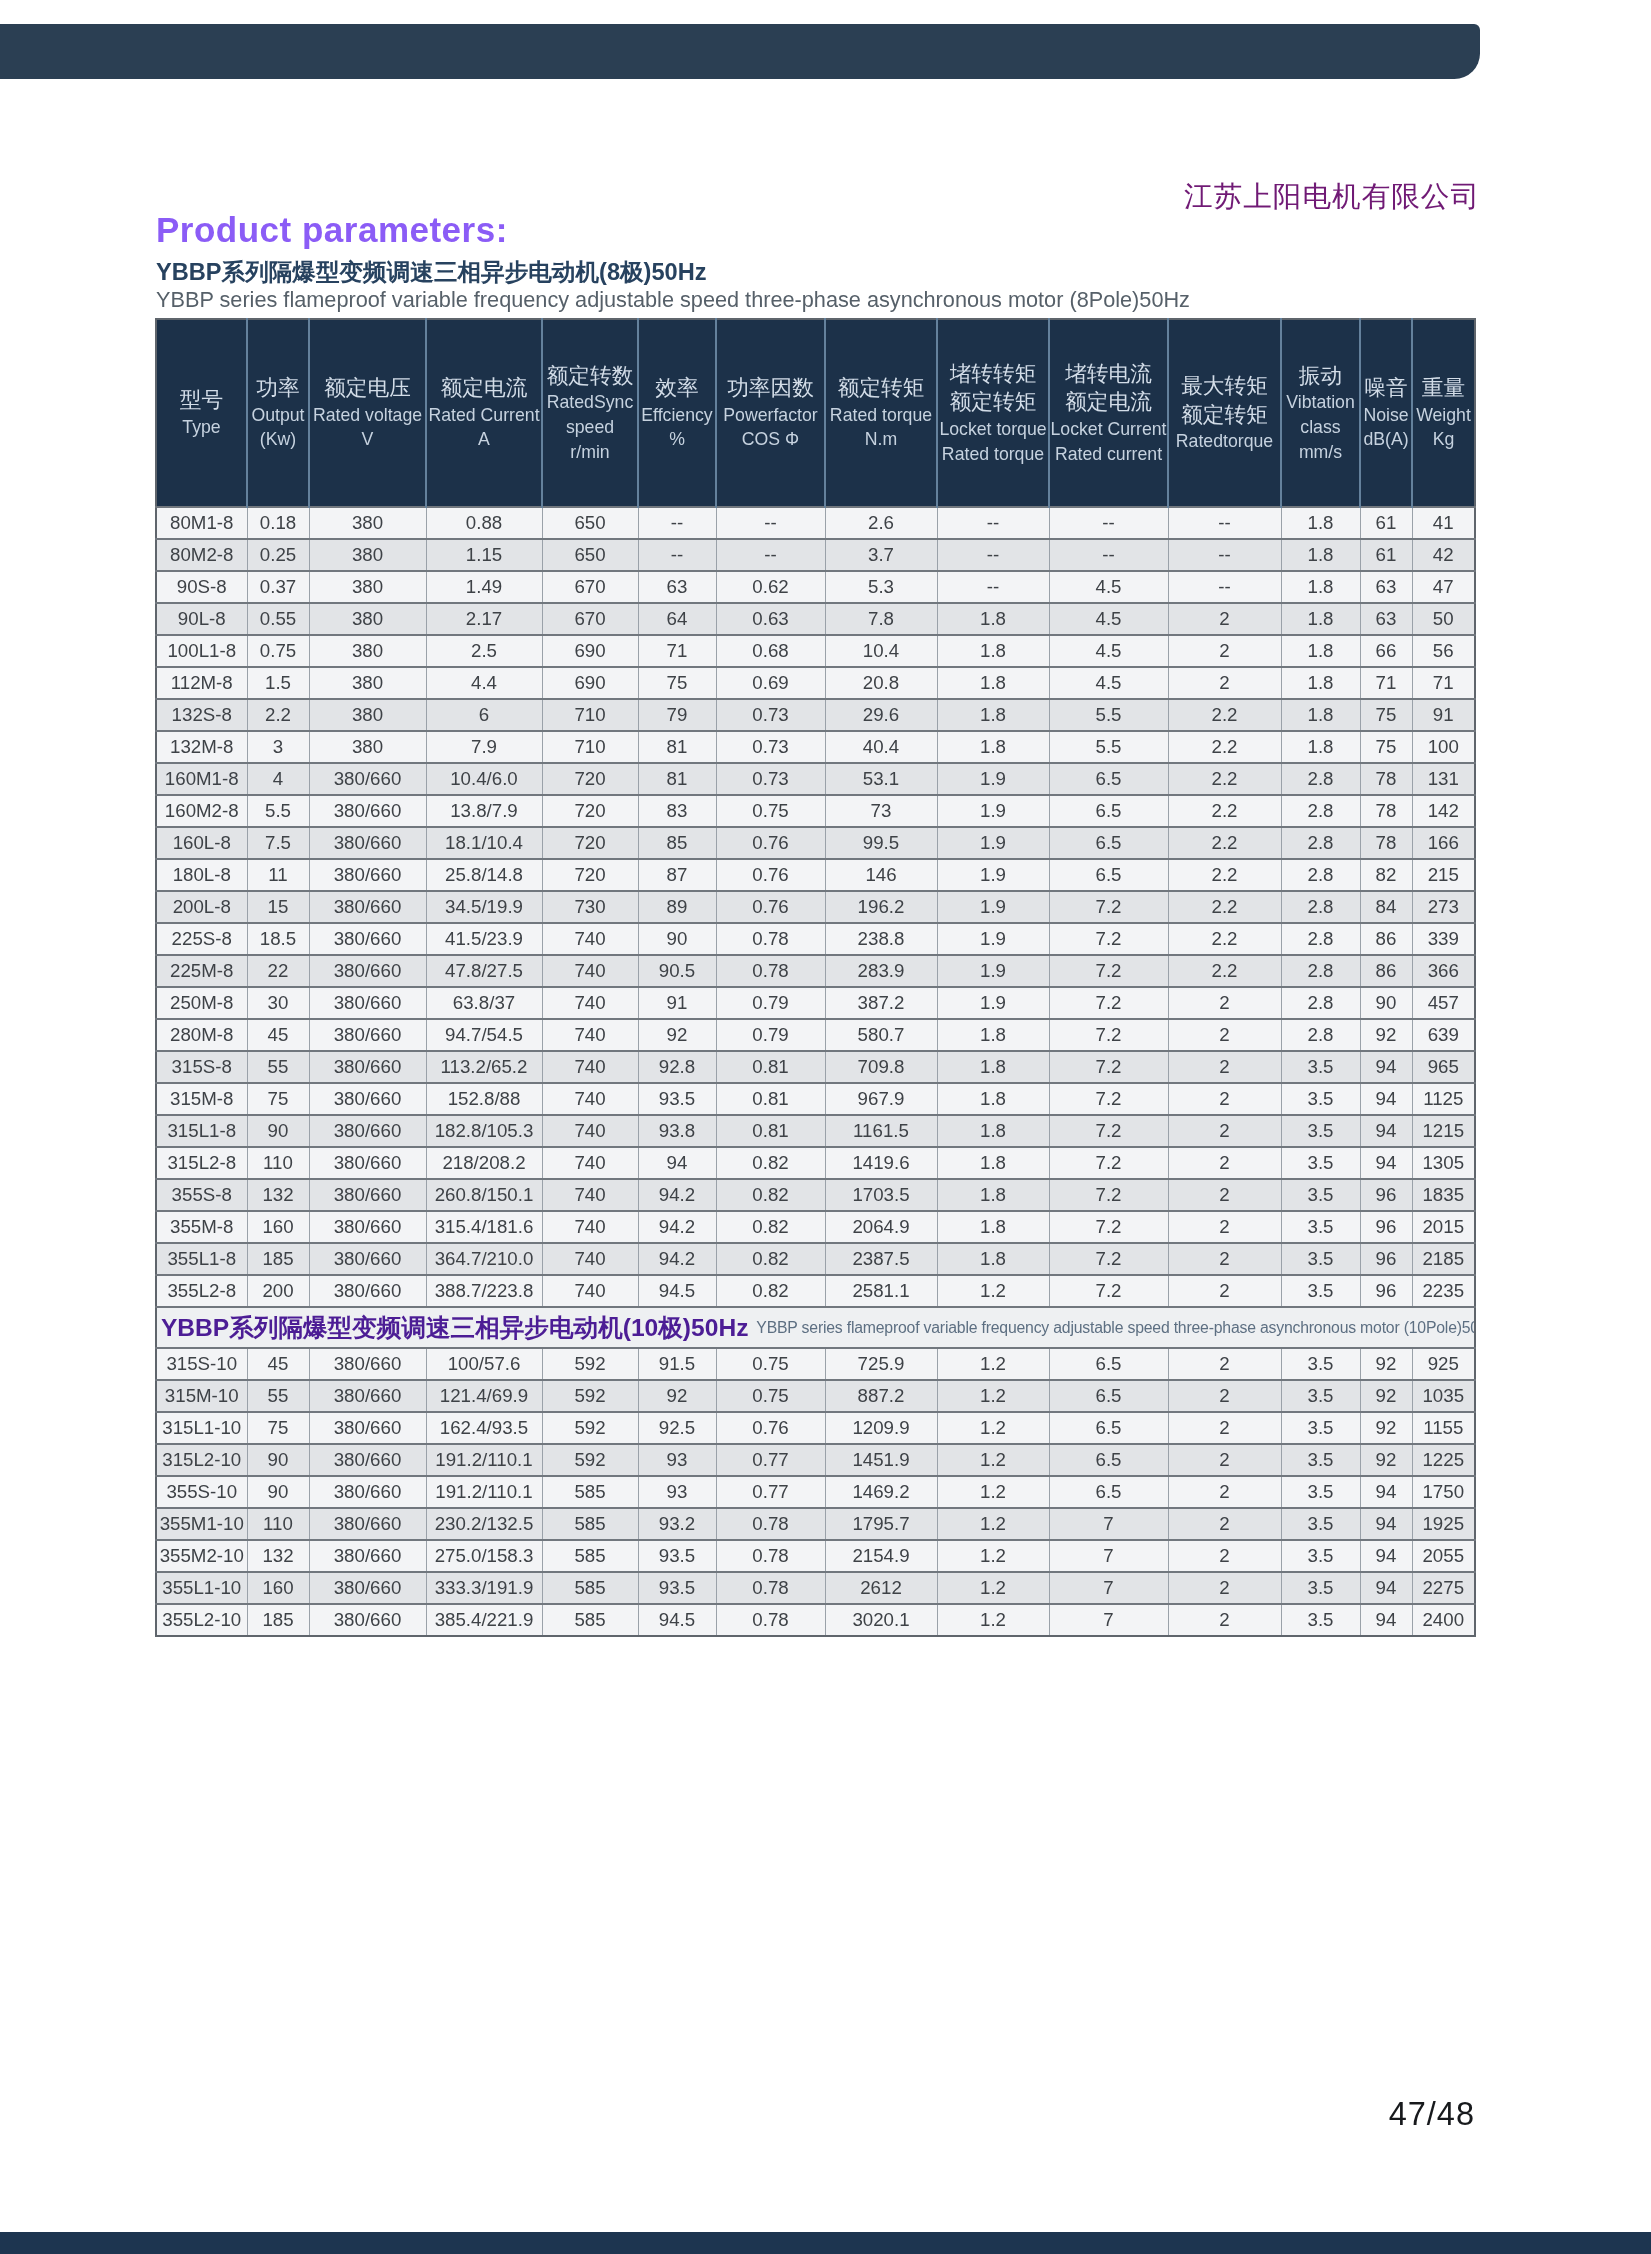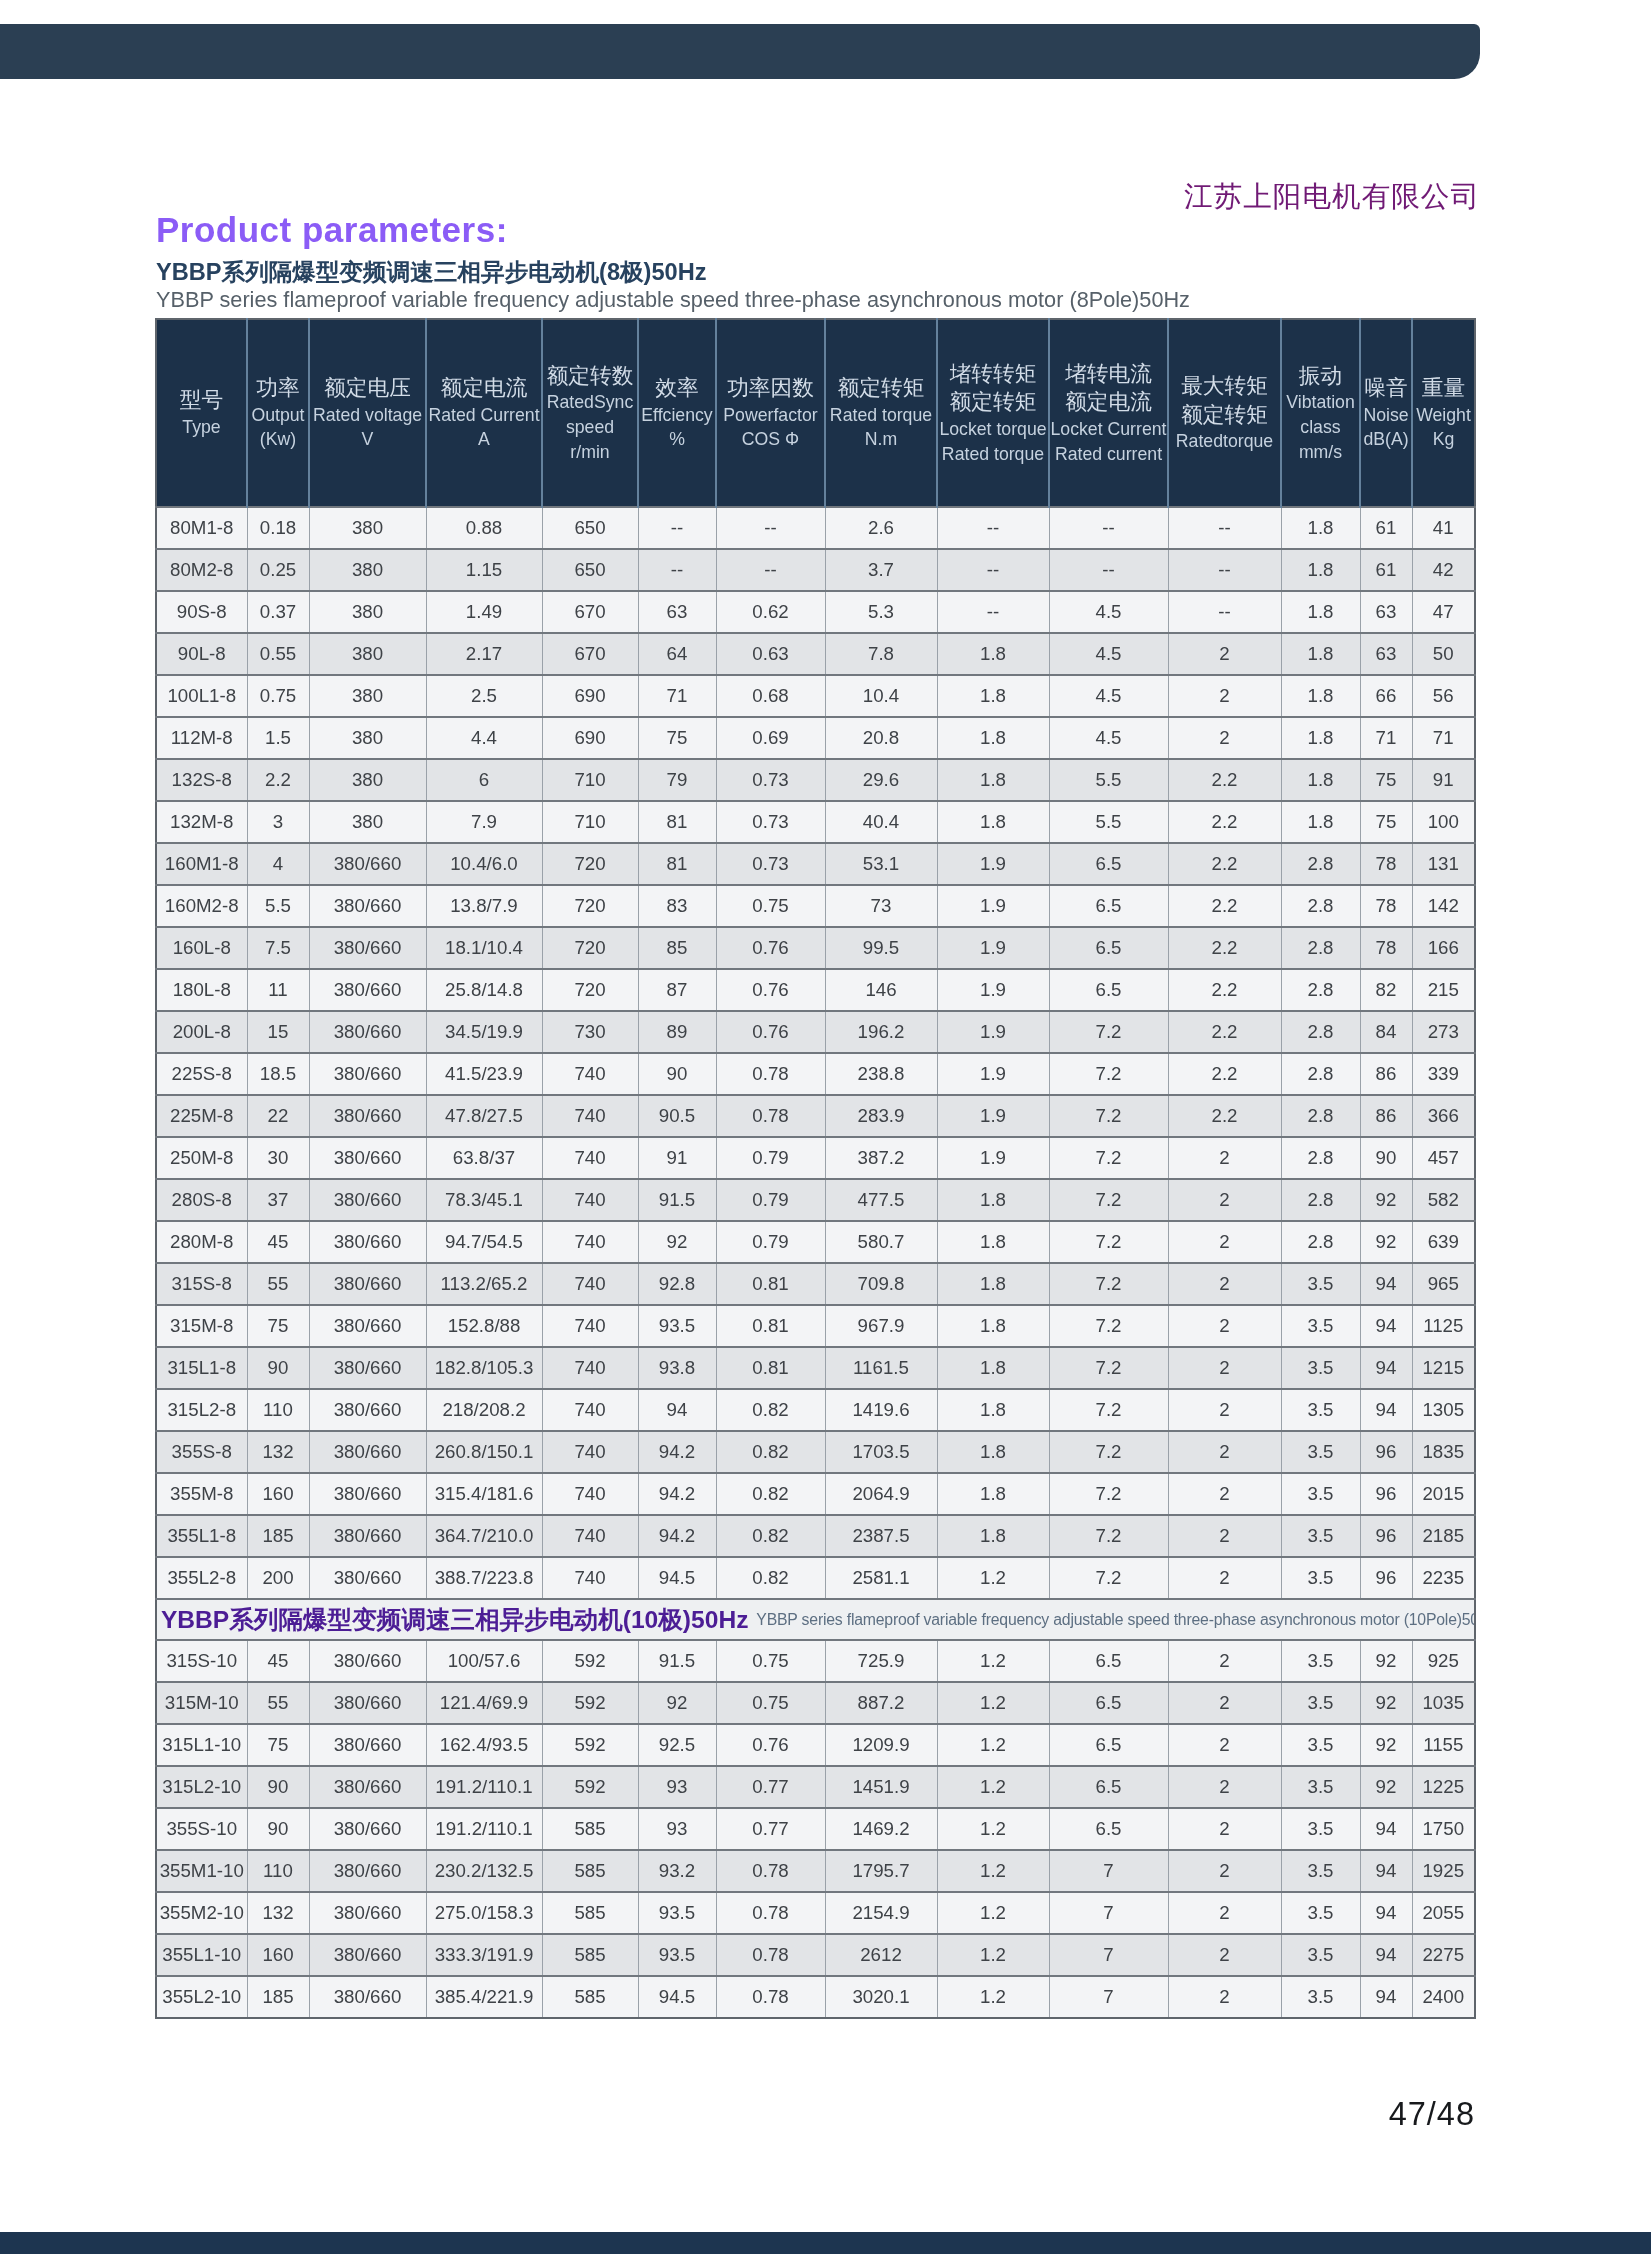--- a/index.html
+++ b/index.html
@@ -45,21 +45,21 @@
     border:2px solid var(--outer-line);
   }
   thead tr{height:188px;}
   th{
     background:var(--header-bg);vertical-align:middle;padding:0;
     border-left:2px solid #64819c;font-weight:400;
   }
   th:first-child{border-left:none;}
   .h-cn{font-size:21.7px;line-height:28.6px;color:var(--header-text);text-align:center;font-weight:400;}
   .h-en{font-size:17.7px;line-height:24.6px;color:#c6d2df;text-align:center;font-weight:400;white-space:nowrap;}
-  tbody tr{height:42px;border-top:2px solid var(--row-line);}
+  tbody tr{height:32px;border-top:2px solid var(--row-line);}
   td{
     text-align:center;vertical-align:middle;font-size:18.7px;color:var(--body-text);
     border-left:1px solid var(--grid-line);padding:0;white-space:nowrap;overflow:hidden;
   }
   td:first-child{border-left:none;}
   tr.light td{background:var(--row-light);}
   tr.dark td{background:var(--row-dark);}
   tr.divider-row{height:41px;border-top:2px solid var(--row-line);}
   tr.divider-row td{
     background:var(--divider-bg);text-align:left;padding-left:3.9px;border-left:none;
@@ -425,36 +425,20 @@
           <td>91</td>
           <td>0.79</td>
           <td>387.2</td>
           <td>1.9</td>
           <td>7.2</td>
           <td>2</td>
           <td>2.8</td>
           <td>90</td>
           <td>457</td>
         </tr>
-        <tr class="dark">
-          <td>280S-8</td>
-          <td>37</td>
-          <td>380/660</td>
-          <td>78.3/45.1</td>
-          <td>740</td>
-          <td>91.5</td>
-          <td>0.79</td>
-          <td>477.5</td>
-          <td>1.8</td>
-          <td>7.2</td>
-          <td>2</td>
-          <td>2.8</td>
-          <td>92</td>
-          <td>582</td>
-        </tr>
         <tr class="light">
           <td>280M-8</td>
           <td>45</td>
           <td>380/660</td>
           <td>94.7/54.5</td>
           <td>740</td>
           <td>92</td>
           <td>0.79</td>
           <td>580.7</td>
           <td>1.8</td>

